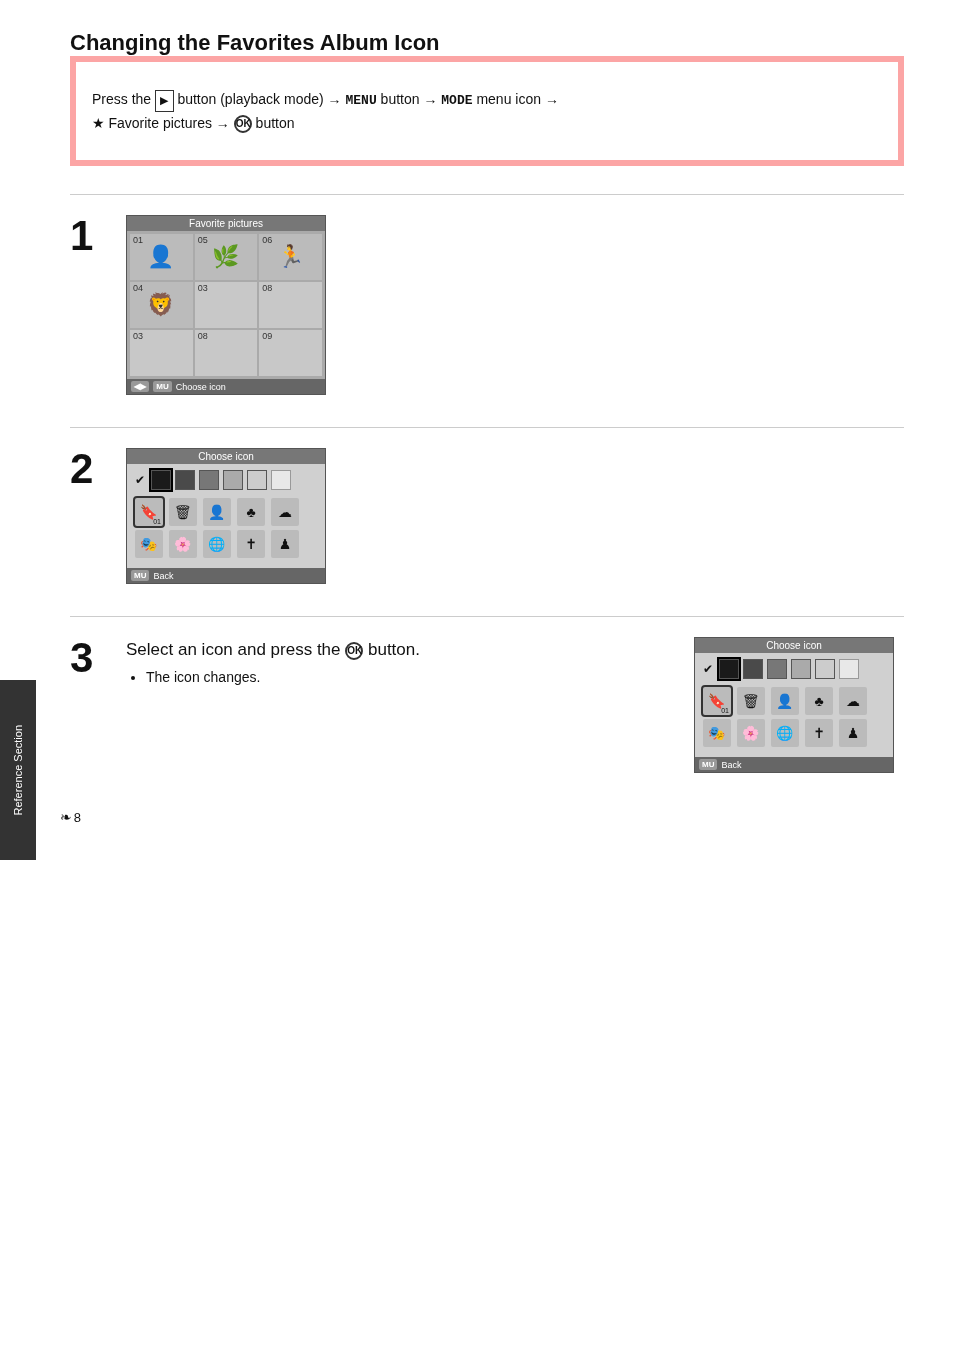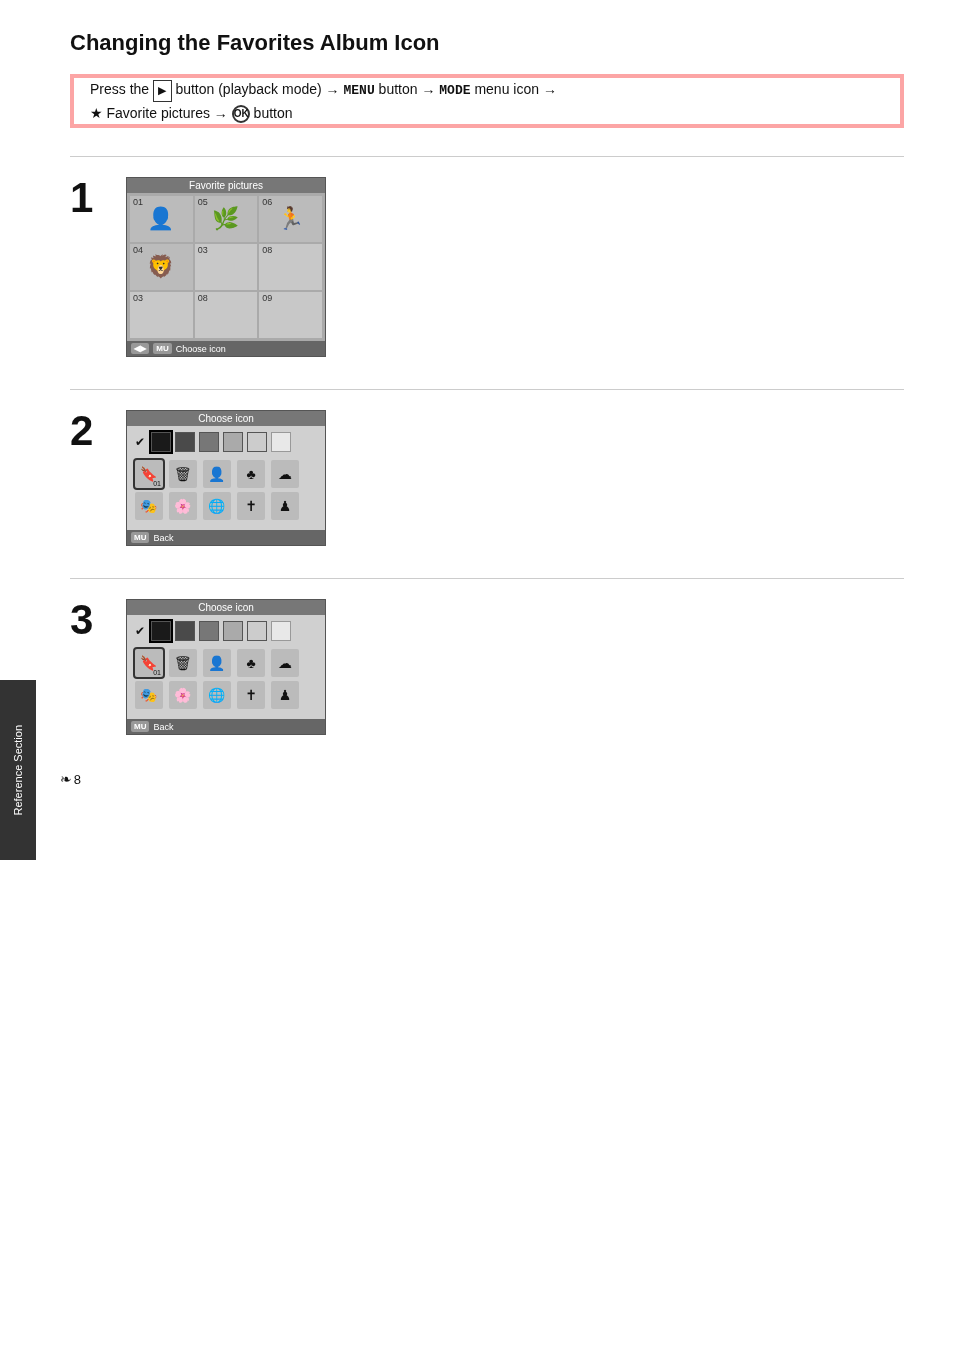--- a/index.html
+++ b/index.html
@@ -15,27 +15,26 @@
 
     .page-wrapper {
       padding: 30px 50px 40px 70px;
       position: relative;
     }
 
     
     .page-title {
       font-size: 22px;
       font-weight: bold;
-      margin-bottom: 18px;
     }
 
     
     .instruction-box {
-      border: 4px solid #fca5a5;
-      padding: 0 16px;
+      border: 6px solid #fca5a5;
+      padding: 26px 16px;
       margin-bottom: 28px;
       font-size: 14px;
       line-height: 1.6;
     }
     .instruction-box .bold-label {
       font-weight: bold;
       font-family: 'Courier New', monospace;
       font-size: 13px;
     }
     .play-btn {
@@ -399,20 +398,28 @@
           <span>Back</span>
         </div>
       </div>
     </div>
   </div>
 
   <hr class="divider">
 
   <div class="step">
     <div class="step-number">3</div>
+    <div class="step-content">
+      <p class="step-text">
+        Select an icon and press the <span class="ok-circle">OK</span> button.
+      </p>
+      <ul class="step-bullet">
+        <li>The icon changes.</li>
+      </ul>
+    </div>
     <div class="step-image">
 
       <div class="icon-screen">
         <div class="icon-screen-title">Choose icon</div>
         <div class="icon-color-row">
           <div style="font-size:12px; margin-right:2px;">✔</div>
           <div class="color-swatch selected" style="background:#1a1a1a;"></div>
           <div class="color-swatch" style="background:#4a4a4a;"></div>
           <div class="color-swatch" style="background:#777;"></div>
           <div class="color-swatch" style="background:#aaa;"></div>

